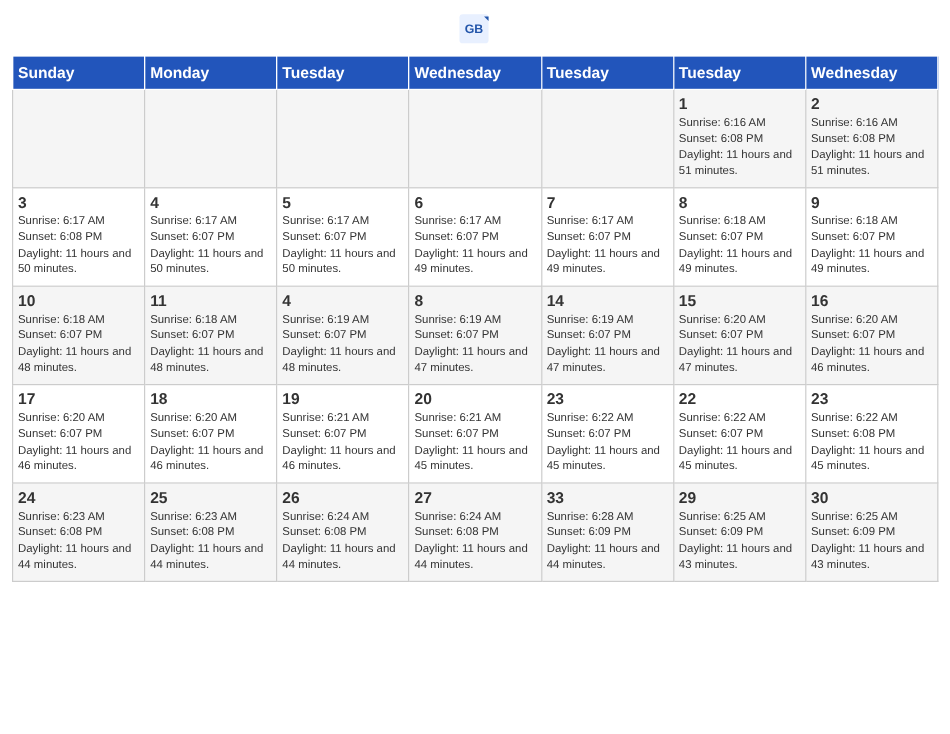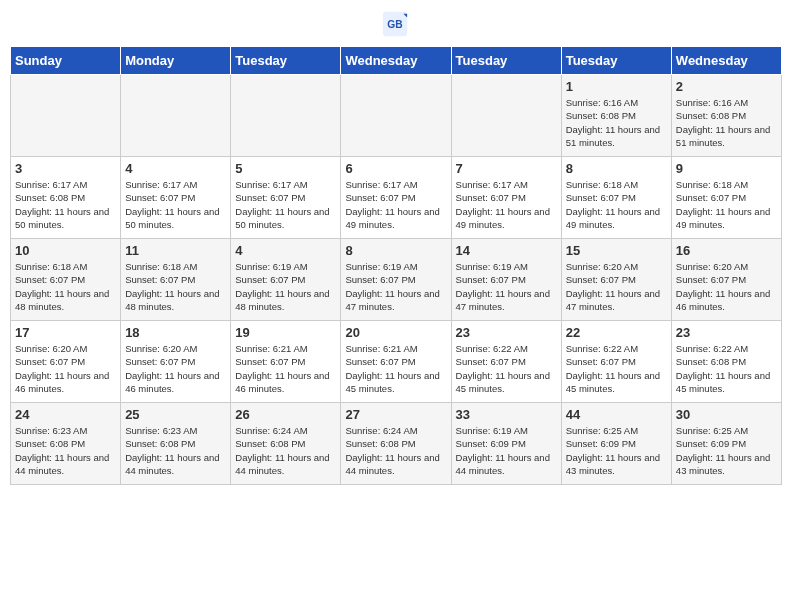--- a/index.html
+++ b/index.html
@@ -319,27 +319,27 @@
         </td>
         <td>
           <span class="day-num">27</span>
           <div class="day-info">Sunrise: 6:24 AM
 Sunset: 6:08 PM
 Daylight: 11 hours
 and 44 minutes.</div>
         </td>
         <td>
           <span class="day-num">33</span>
-          <div class="day-info">Sunrise: 6:19 AM
+          <div class="day-info">Sunrise: 6:28 AM
 Sunset: 6:09 PM
 Daylight: 11 hours
 and 44 minutes.</div>
         </td>
         <td>
-          <span class="day-num">44</span>
+          <span class="day-num">29</span>
           <div class="day-info">Sunrise: 6:25 AM
 Sunset: 6:09 PM
 Daylight: 11 hours
 and 43 minutes.</div>
         </td>
         <td>
           <span class="day-num">30</span>
           <div class="day-info">Sunrise: 6:25 AM
 Sunset: 6:09 PM
 Daylight: 11 hours

